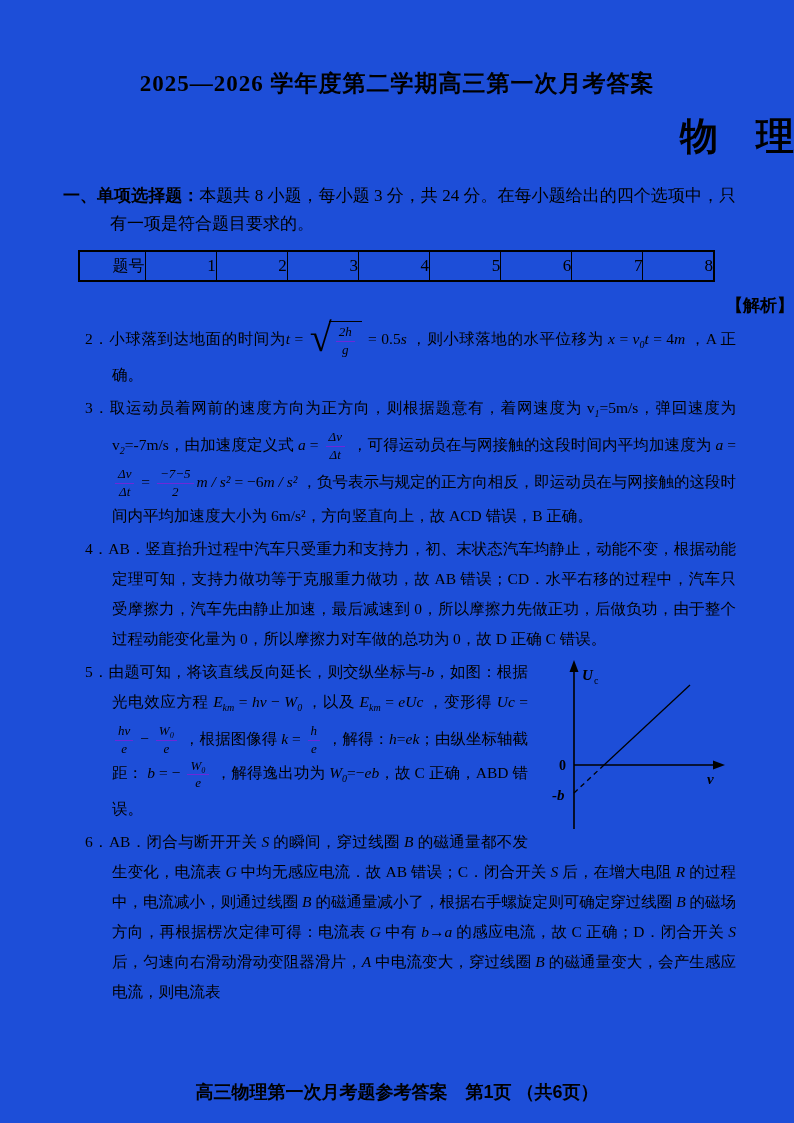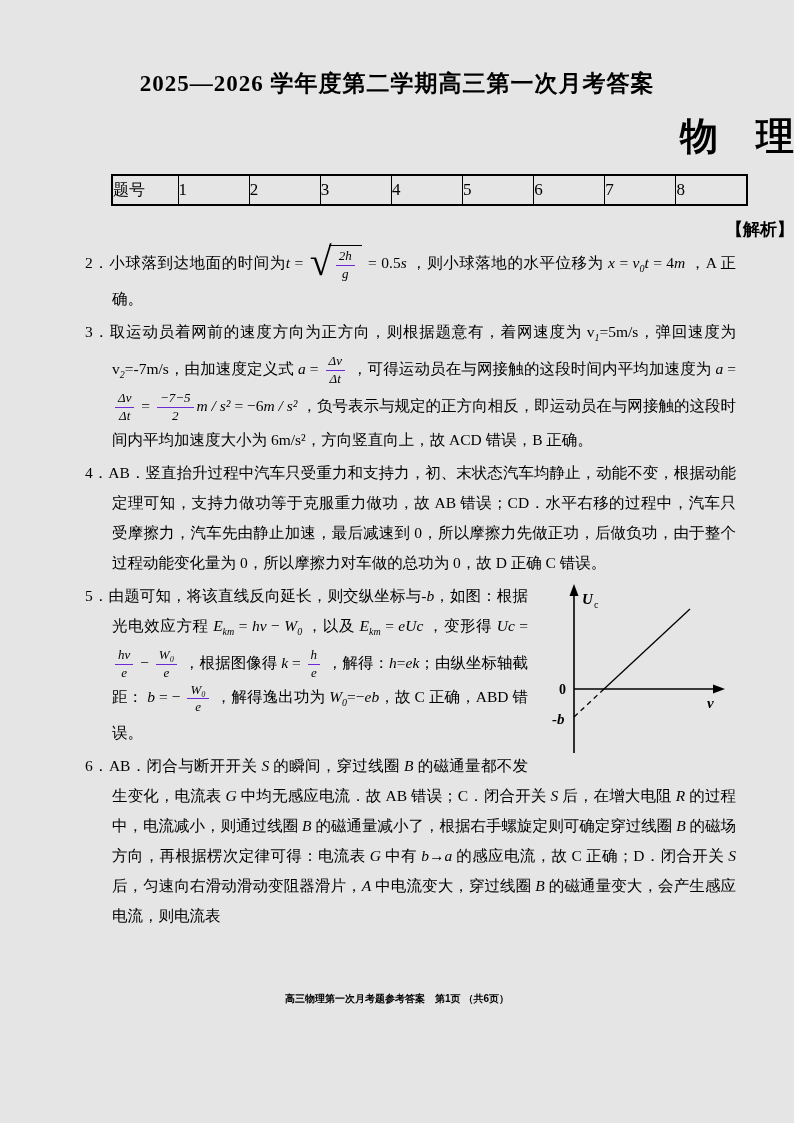--- a/index.html
+++ b/index.html
@@ -1,38 +1,38 @@
 <!DOCTYPE html>
 <html><head>
 <meta charset="utf-8">
 <style>
   * { margin:0; padding:0; box-sizing:border-box; }
   html,body { background:#888; }
   .page {
-    width:794px; height:1123px; margin:0 auto; background:#e5e5e5;
+    width:794px; height:1123px; margin:0 auto; background:#1d4ed8;
     position:relative; overflow:hidden; color:#000;
     font-family:"Liberation Serif","DejaVu Serif",serif;
   }
   .title {
     margin-top:68px; text-align:center;
     font-size:23px; font-weight:bold; letter-spacing:1px;
   }
   .subject {
     margin-top:12px; text-align:right;
     font-size:38px; font-weight:bold;
   }
   .section-para {
     margin:20px 58px 0 110px; text-indent:-47px;
     font-size:17px; line-height:28px; text-align:justify;
   }
   .sec-head { font-weight:bold; }
   table.answers {
-    margin:12px 0 0 111px; border-collapse:collapse;
+    margin:12px 0 0 78px; border-collapse:collapse;
     width:637px; table-layout:fixed;
-    font-size:17px; text-align:left;
+    font-size:17px; text-align:right;
   }
   table.answers td { border:1px solid #000; height:30px; }
   table.answers { border:2px solid #000; }
   td.hd { width:66px; font-size:16px; }
   .analysis-label {
     margin:12px 0 0 63px; font-size:17px; font-weight:bold;text-align:right;
   }
   .item {
     margin:3px 58px 0 85px; padding-left:27px; text-indent:-27px;
     font-size:15.5px; line-height:30px; text-align:justify;
@@ -52,33 +52,34 @@
   .sqb { border-top:1.5px solid #000; padding:2px 4px 0 4px; }
   .fig {
     float:right; width:196px; height:180px; margin:0 0 4px 12px;
     text-indent:0;
   }
   .fig svg { display:block; }
   .fl  { font-family:"Liberation Serif",serif; font-size:14px; font-weight:bold; }
   .fli { font-family:"Liberation Serif",serif; font-size:15px; font-style:italic; font-weight:bold; }
   .fls { font-family:"Liberation Serif",serif; font-size:10px; }
   .footer {
-    position:absolute; top:992px; left:0; width:100%;
-    text-align:center; font-size:10px; font-weight:bold;
+    position:absolute; top:1080px; left:0; width:100%;
+    text-align:center; font-size:18px; font-weight:bold;
     font-family:"Liberation Sans","DejaVu Sans",sans-serif;
   }
 </style>
 </head>
 <body>
 
 <div class="page">
 
   <div class="title">2025—2026 学年度第二学期高三第一次月考答案</div>
   <div class="subject">物　理</div>
 
+  <p class="section-para"><span class="sec-head">一、单项选择题：</span><span>本题共 8 小题，每小题 3 分，共 24 分。在每小题给出的四个选项中，只有一项是符合题目要求的。</span></p>
 
   <table class="answers">
     <tbody>
         <tr>
       <td class="hd">题号</td>
       <td>1</td>
       <td>2</td>
       <td>3</td>
       <td>4</td>
       <td>5</td>

